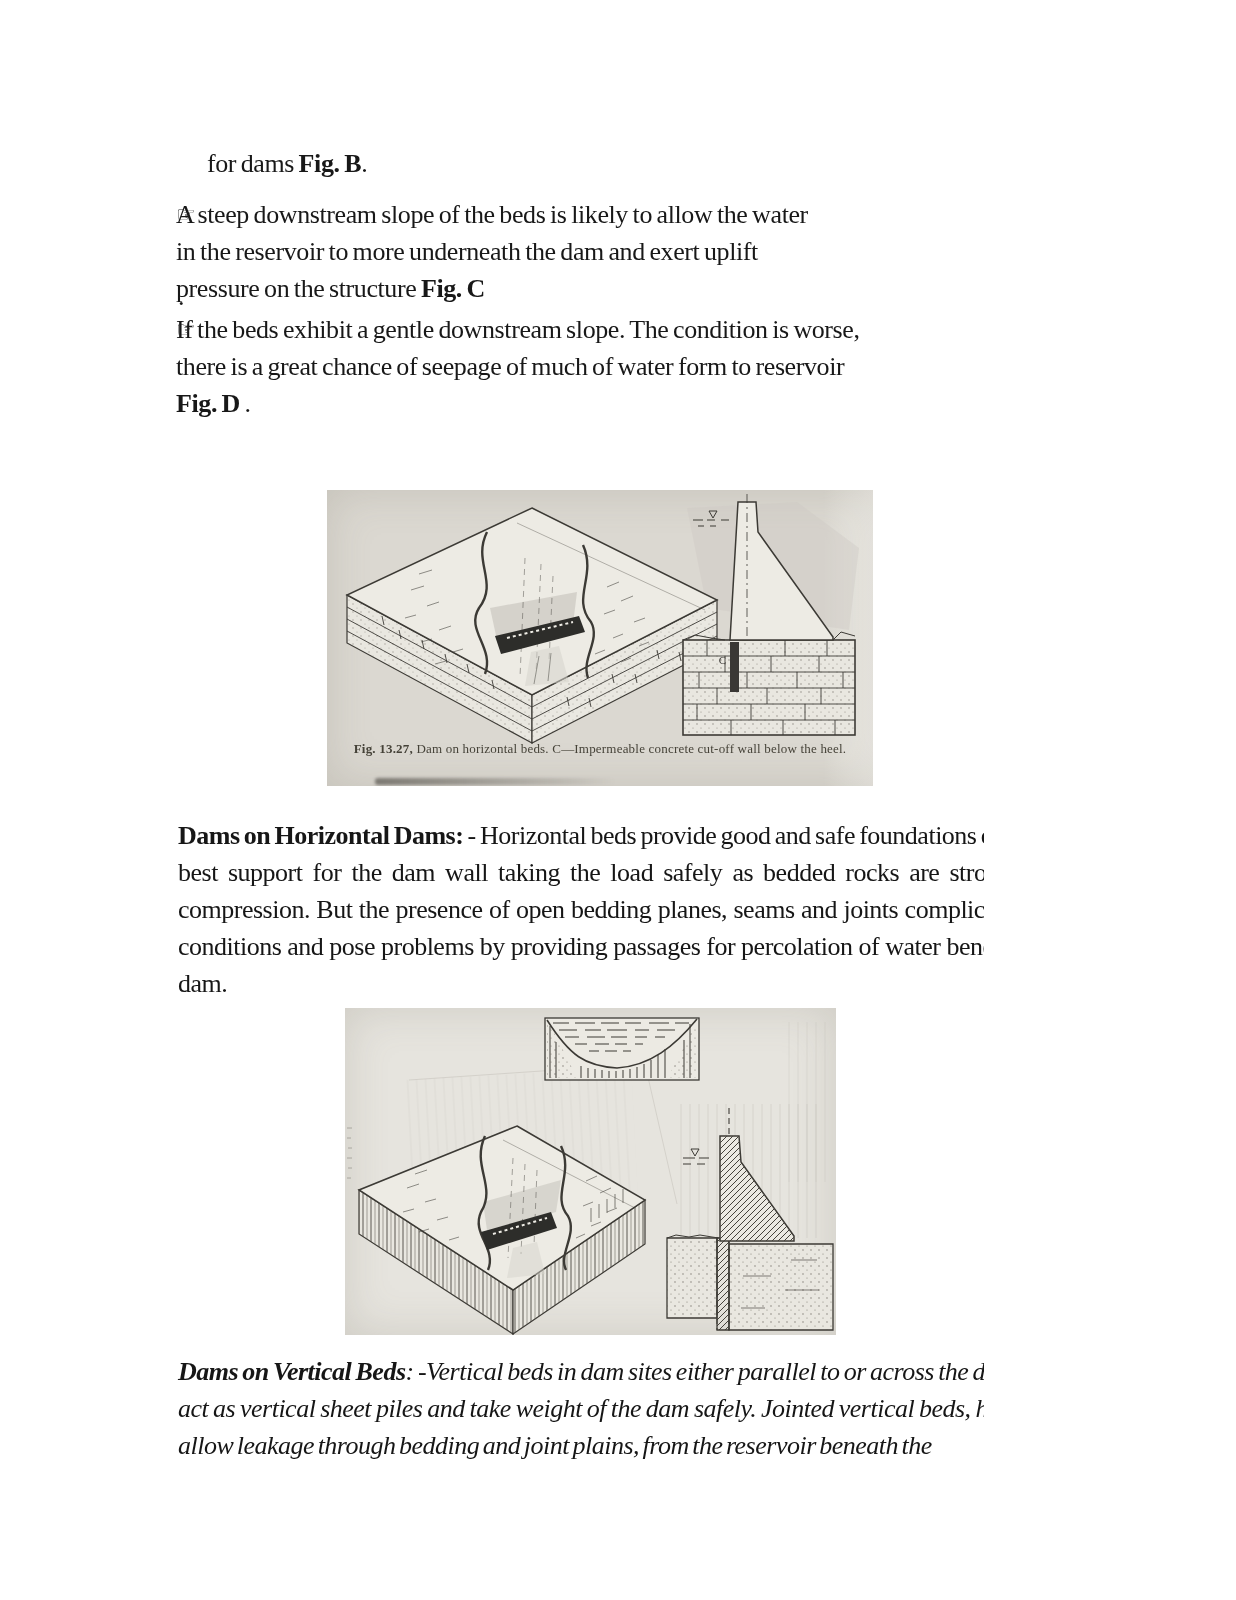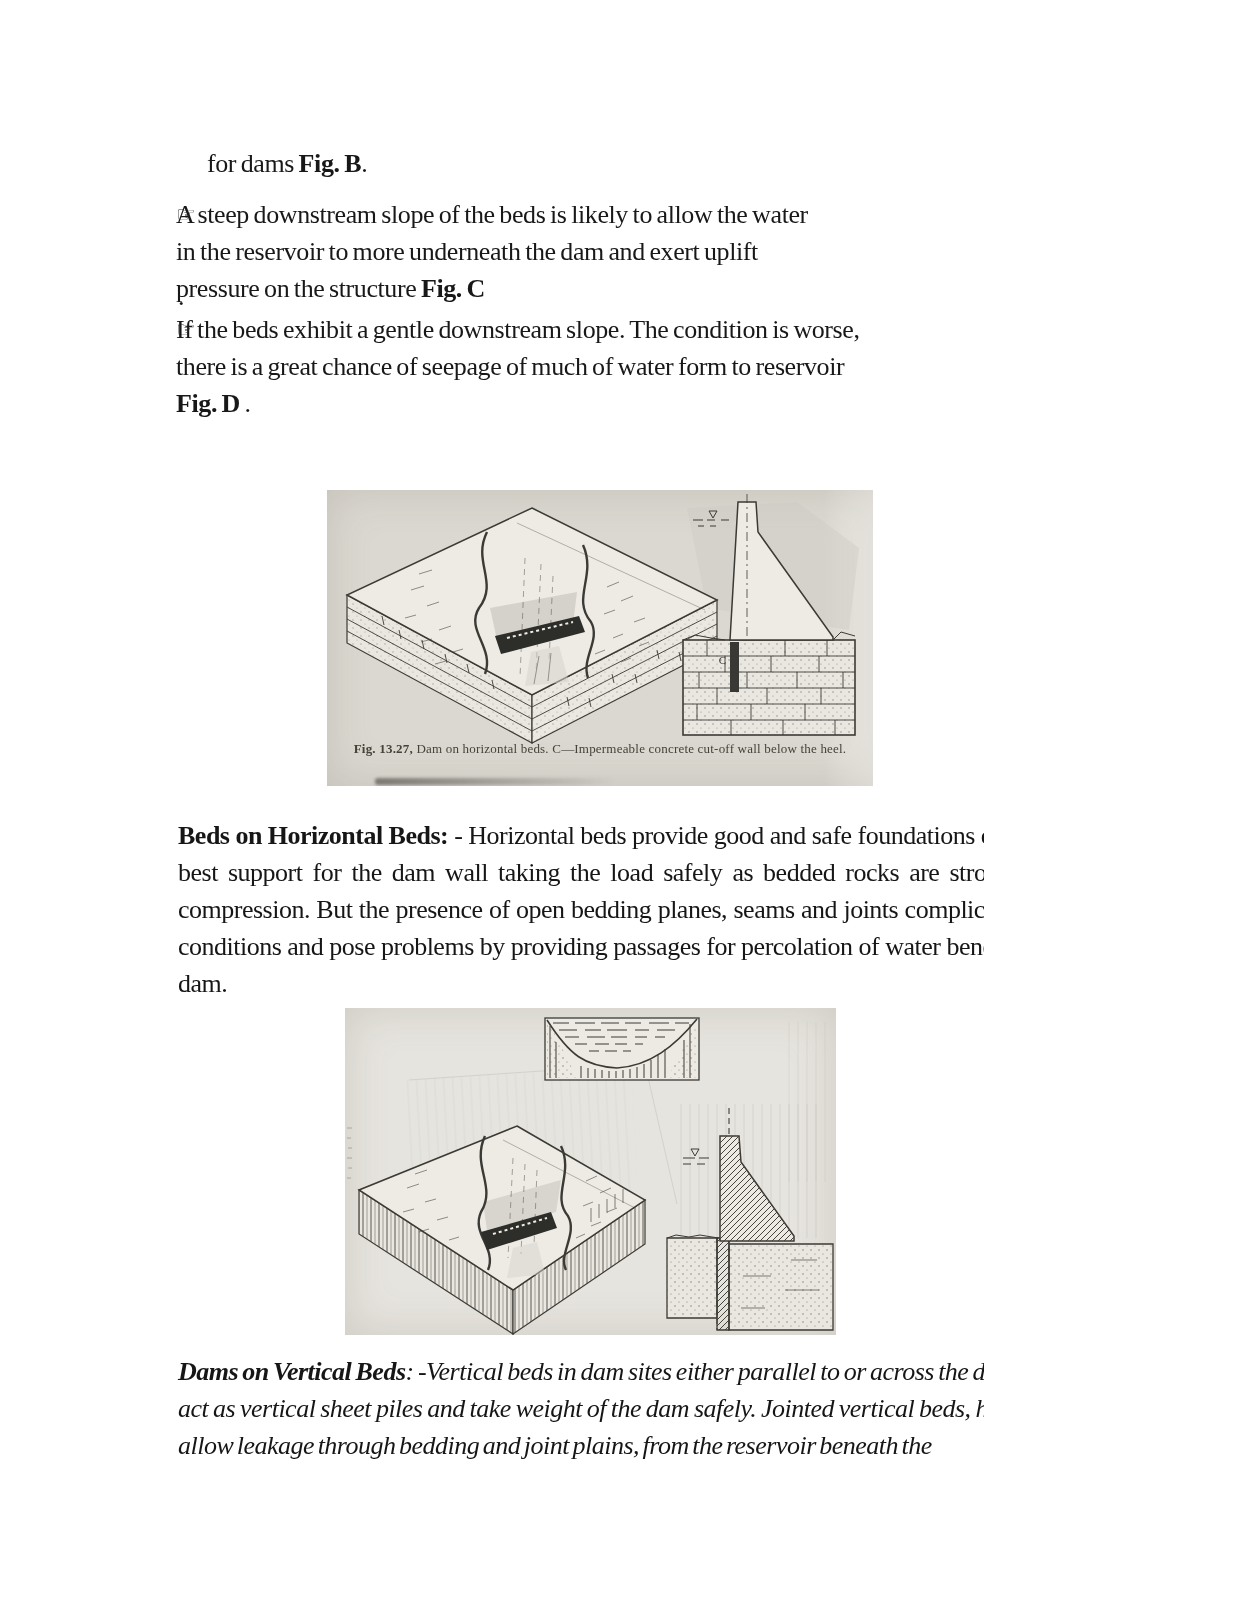--- a/index.html
+++ b/index.html
@@ -115,21 +115,21 @@
         <text x="399" y="174" text-anchor="end" font-size="11" fill="#3a3835" stroke="none">C</text>
       </g>
     </svg>
     <div class="cap cap1">
       <span class="b">Fig. 13.27,</span><span> Dam on horizontal beds. C—Impermeable concrete cut-off wall below the heel.</span>
     </div>
     <div class="smudge"></div>
   </div>
 
   <div class="para" style="top:817px;">
-    <span class="b">Beds on Horizontal Beds:</span><span> - Horizontal beds provide good and safe foundations offering best support for the dam wall taking the load safely as bedded rocks are stronger in compression. But the presence of open bedding planes, seams and joints complicates the conditions and pose problems by providing passages for percolation of water beneath the dam.</span>
+    <span class="b">Dams on Horizontal Dams:</span><span> - Horizontal beds provide good and safe foundations offering best support for the dam wall taking the load safely as bedded rocks are stronger in compression. But the presence of open bedding planes, seams and joints complicates the conditions and pose problems by providing passages for percolation of water beneath the dam.</span>
   </div>
 
   <div class="fig fig2">
     <svg width="491" height="327" viewBox="0 0 491 327">
       <defs>
         <pattern id="dotsB" width="8" height="8" patternUnits="userSpaceOnUse">
           <circle cx="2" cy="2" r="0.7" fill="#5d594f"></circle>
             <circle cx="6" cy="6" r="0.6" fill="#6b675d"></circle>
         </pattern>
         <pattern id="vlB" width="8" height="8" patternUnits="userSpaceOnUse">

